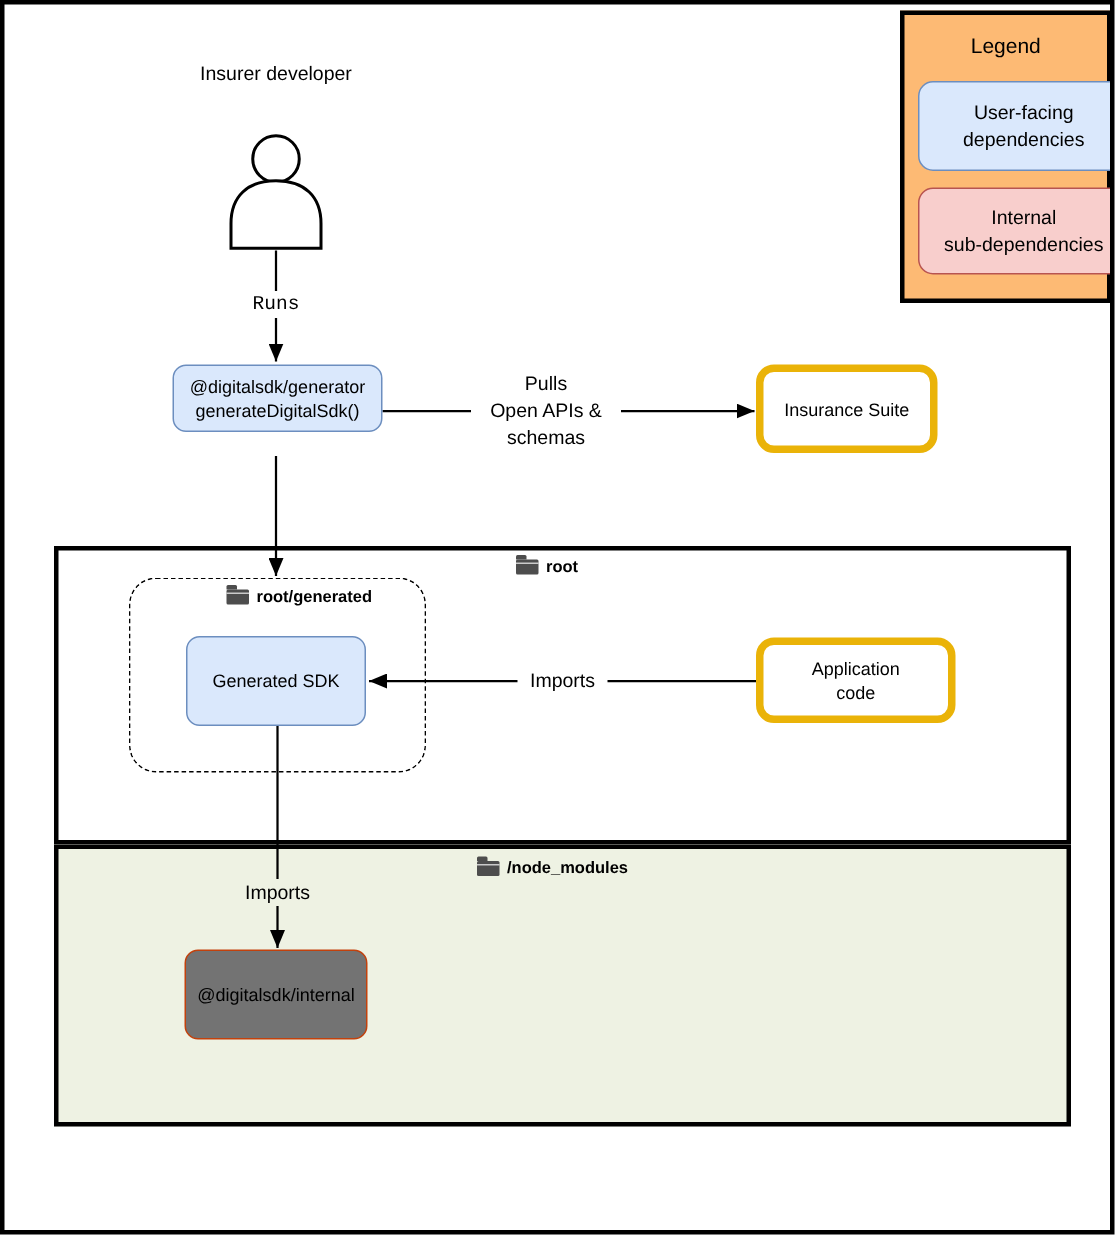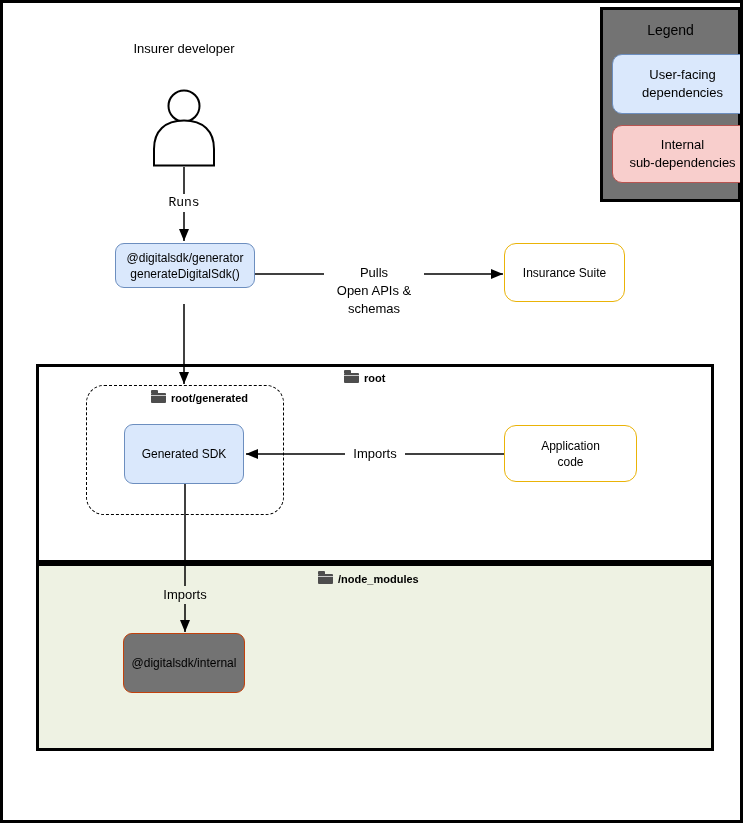--- a/index.html
+++ b/index.html
@@ -26,21 +26,21 @@
   }
   
   .node {
     font-size: 12px;
     line-height: 16px;
     border-radius: 9px;
     z-index: 4;
   }
   .node.user-facing { background: #dae8fc; border: 1px solid #6c8ebf; }
   .node.internal    { background: #737373; border: 1px solid #c2410c; }
-  .node.plain       { background: #ffffff; border: 1px solid #eab308; border-radius: 12px; }
+  .node.plain       { background: #ffffff; border: 5px solid #eab308; border-radius: 12px; }
   
   .container-box { border: 3px solid #000; z-index: 1; }
   .dashed-box {
     border: 1px dashed #000;
     border-radius: 18px;
     background: transparent;
     z-index: 3;
   }
   .container-label {
     display: flex;
@@ -90,21 +90,21 @@
   .edge-label.on-green { background: #eef2e3; }
   
   .actor-label {
     font-size: 13px;
     line-height: 19px;
     text-align: center;
     z-index: 4;
   }
   
   .legend {
-    background: #737373;
+    background: #fdba74;
     border: 3px solid #000;
     z-index: 6;
   }
   .legend-title {
     position: absolute;
     top: 12px;
     left: 0;
     width: 100%;
     text-align: center;
     font-size: 14px;
@@ -180,21 +180,21 @@
 
   <div class="abs node user-facing centertxt preline" style="left:121px; top:421px; width:120px; height:60px;">Generated SDK</div>
 
   <div class="abs node plain centertxt preline" style="left:501px; top:422px; width:133px; height:57px;">Application
 code</div>
 
   <div class="abs node internal centertxt preline" style="left:120px; top:630px; width:122px; height:60px;">@digitalsdk/internal</div>
 
   <div class="abs edge-label" style="left:156px; top:191px; width:50px;font-family:Liberation Mono, monospace;">Runs</div>
 
-  <div class="abs edge-label preline" style="left:321px; top:244px; width:100px;margin-top:17px;">Pulls
+  <div class="abs edge-label preline" style="left:311px; top:244px; width:100px;">Pulls
 Open APIs &amp;
 schemas</div>
 
   <div class="abs edge-label" style="left:342px; top:442px; width:60px;">Imports</div>
 
   <div class="abs edge-label on-green" style="left:152px; top:583px; width:60px;">Imports</div>
 
   <div class="abs legend" style="left:597px; top:4px; width:141px; height:195px;">
     <div class="legend-title">Legend</div>
     <div class="legend-item user-facing centertxt preline" style="top:44px; height:60px;">User-facing

